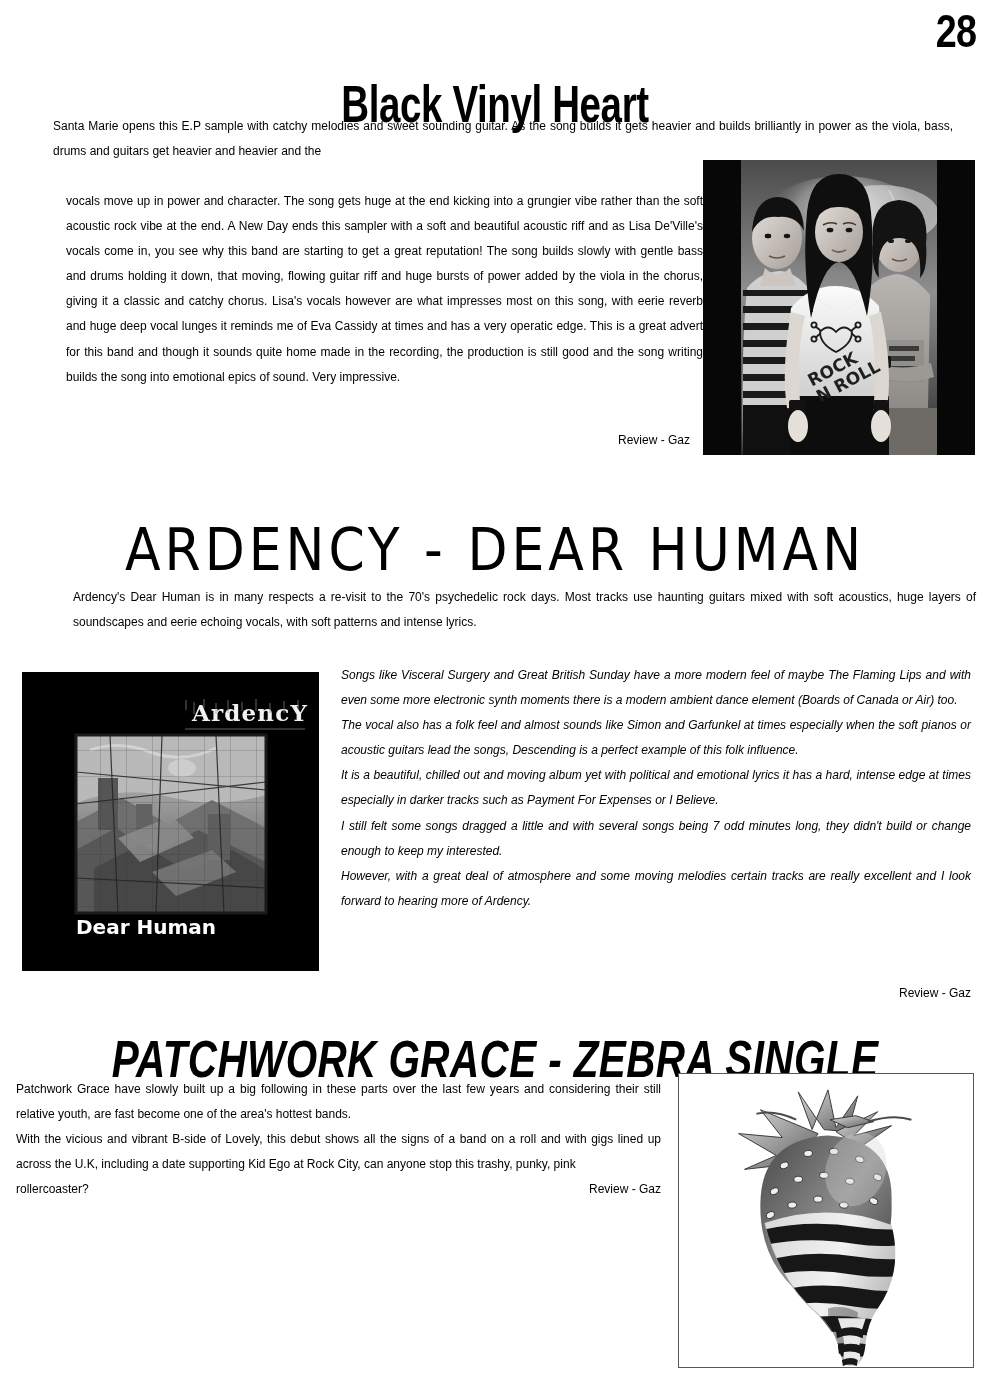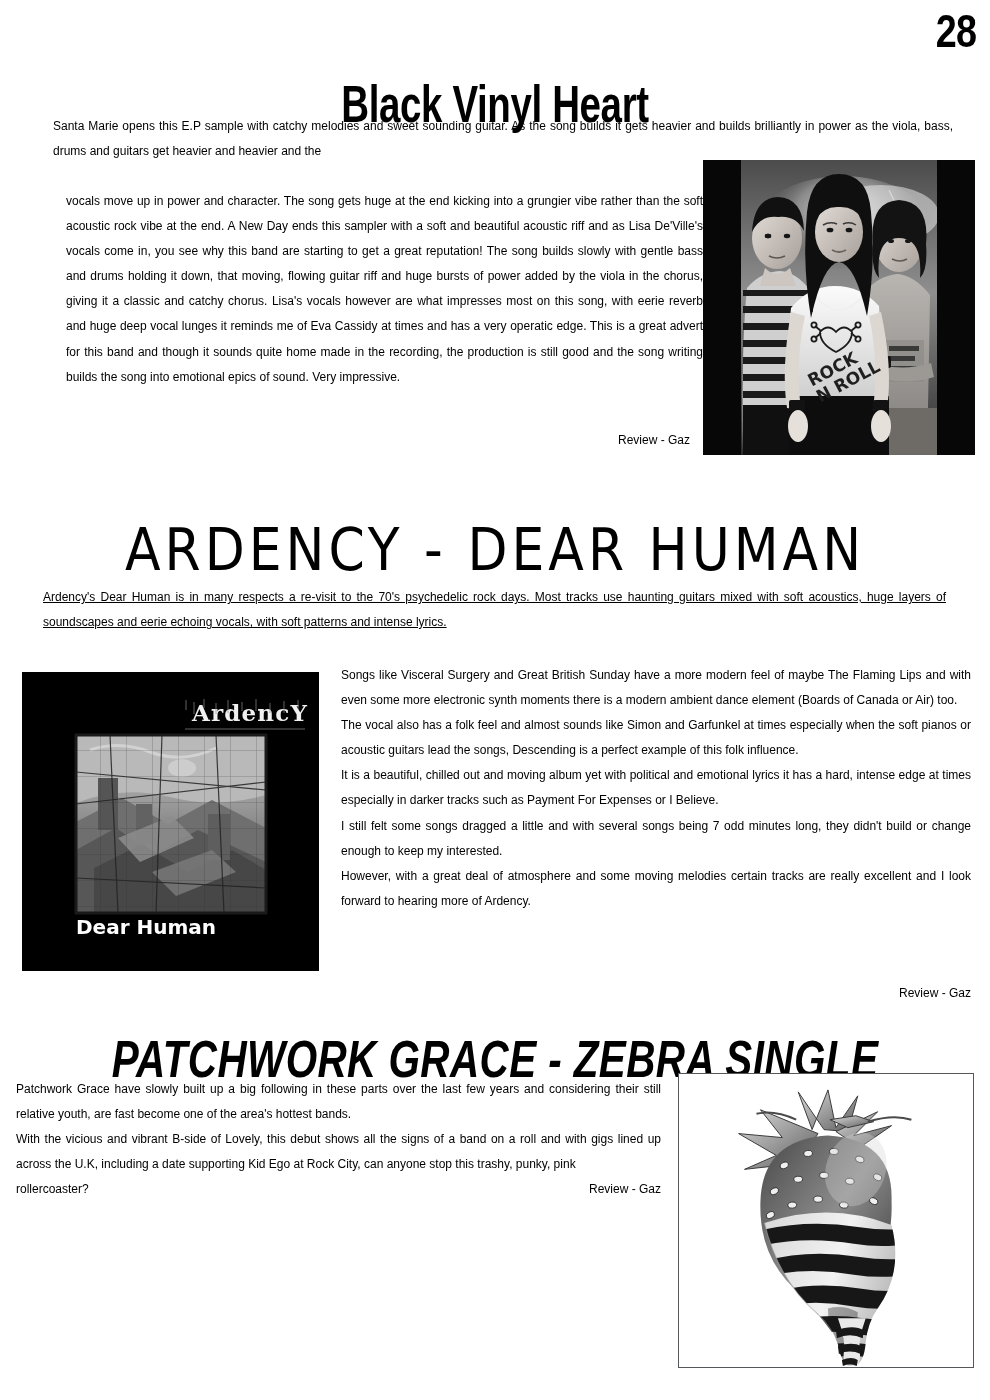--- a/index.html
+++ b/index.html
@@ -124,30 +124,30 @@
     top: 160px;
     width: 272px;
     height: 295px;
     background: #0b0b0b;
     overflow: hidden;
   }
 
   
   #ard-intro {
     position: absolute;
-    left: 43px;
+    left: 73px;
     top: 585px;
     width: 903px;
-    text-decoration: underline;
   }
   #ard-body {
     position: absolute;
     left: 341px;
     top: 663px;
     width: 630px;
+    font-style: italic;
   }
   #ard-sign {
     position: absolute;
     left: 341px;
     top: 981px;
     width: 630px;
   }
 
   .album-cover {
     position: absolute;

